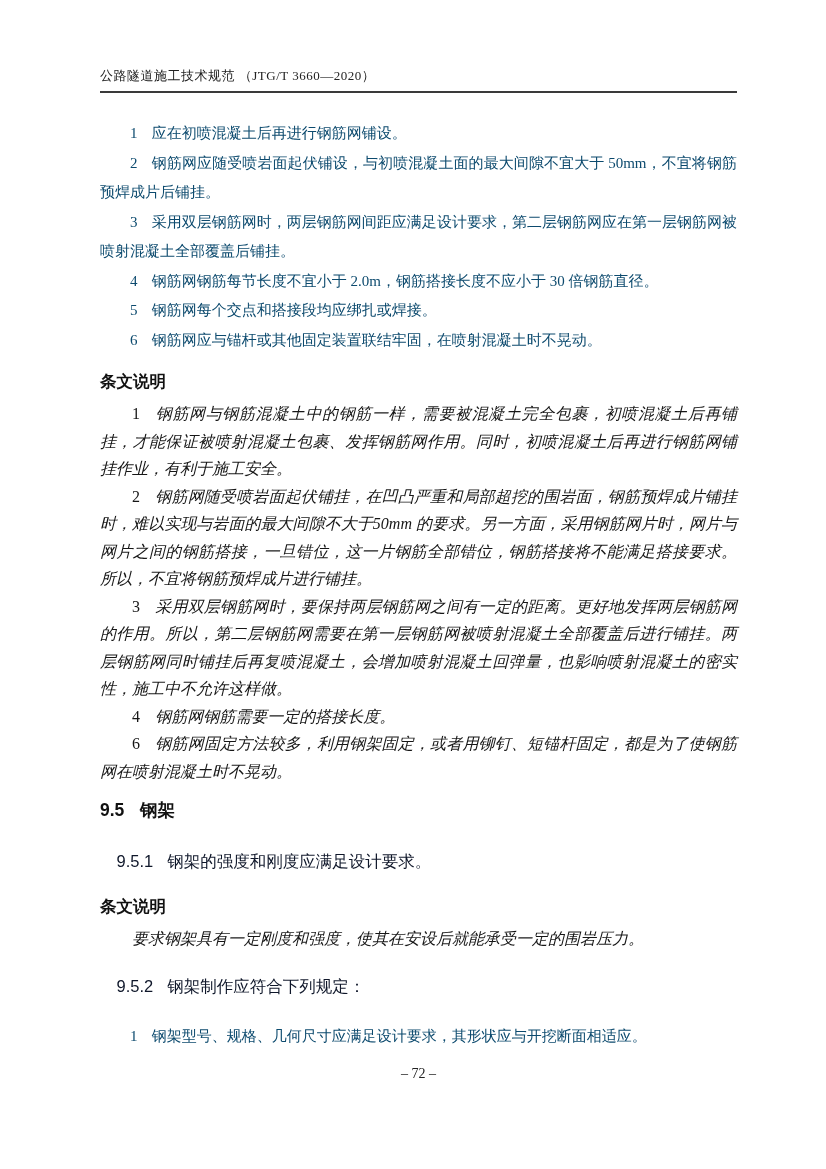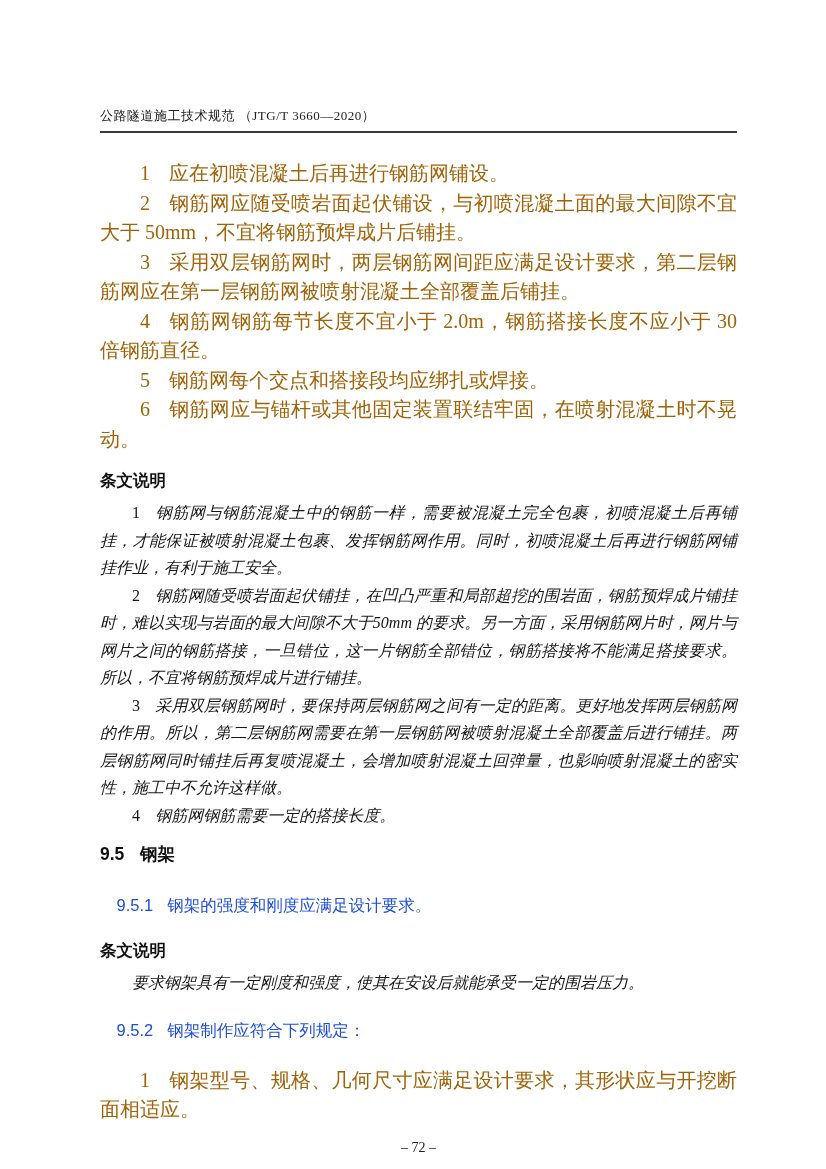--- a/index.html
+++ b/index.html
@@ -11,45 +11,45 @@
     position: relative;
     width: 826px;
     height: 1169px;
     background: #ffffff;
     color: #1c1c1c;
     overflow: hidden;
     font-family: "Liberation Serif", serif;
   }
   .header {
     margin: 0 89px 0 100px;
-    padding-top: 108px;
+    padding-top: 68px;
   }
   .header-title {
     font-size: 13px;
     line-height: 16px;
     letter-spacing: 0.5px;
     color: #222;
     font-family: "Liberation Serif", serif;
   }
   .header-rule {
     margin-top: 7px;
     border-bottom: 2px solid #3a3a3a;
     height: 0;
   }
   .content {
     margin: 0 89px 0 100px;
     padding-top: 26px;
   }
   p { margin: 0; }
   .clause {
-    font-size: 20px;
+    font-size: 15px;
     line-height: 29.5px;
     text-align: justify;
     text-indent: 2em;
-    color: #a16207;
+    color: #0c4a6e;
   }
   .clause .num {
     margin-right: 0.95em;
   }
   .expl-head {
     margin: 13px 0 5px 0;
     font-size: 16.5px;
     line-height: 27px;
     font-weight: bold;
     color: #111;
@@ -77,21 +77,21 @@
     font-weight: bold;
     font-family: "Liberation Sans", sans-serif;
     color: #111;
   }
   .section-head .sec-num { margin-right: 0.9em; }
   .article {
     font-size: 16.5px;
     line-height: 29.5px;
     text-align: justify;
     text-indent: 1em;
-    color: #1d4ed8;
+    color: #0f172a;
   }
   .article .art-num {
     font-family: "Liberation Sans", sans-serif;
     margin-right: 0.85em;
   }
   .article.a951 { margin-top: 24px; }
   .article.a952 { margin-top: 20px; }
   .item-after { margin-top: 20px; }
   .footer {
     margin-top: 13px;
@@ -119,20 +119,21 @@
     <p class="clause"><span class="num">4</span><span>钢筋网钢筋每节长度不宜小于 2.0m，钢筋搭接长度不应小于 30 倍钢筋直径。</span></p>
     <p class="clause"><span class="num">5</span><span>钢筋网每个交点和搭接段均应绑扎或焊接。</span></p>
     <p class="clause"><span class="num">6</span><span>钢筋网应与锚杆或其他固定装置联结牢固，在喷射混凝土时不晃动。</span></p>
 
     <div class="expl-head">条文说明</div>
 
     <p class="expl"><span class="num">1</span><span>钢筋网与钢筋混凝土中的钢筋一样，需要被混凝土完全包裹，初喷混凝土后再铺挂，才能保证被喷射混凝土包裹、发挥钢筋网作用。同时，初喷混凝土后再进行钢筋网铺挂作业，有利于施工安全。</span></p>
     <p class="expl"><span class="num">2</span><span>钢筋网随受喷岩面起伏铺挂，在凹凸严重和局部超挖的围岩面，钢筋预焊成片铺挂时，难以实现与岩面的最大间隙不大于50mm 的要求。另一方面，采用钢筋网片时，网片与网片之间的钢筋搭接，一旦错位，这一片钢筋全部错位，钢筋搭接将不能满足搭接要求。所以，不宜将钢筋预焊成片进行铺挂。</span></p>
     <p class="expl"><span class="num">3</span><span>采用双层钢筋网时，要保持两层钢筋网之间有一定的距离。更好地发挥两层钢筋网的作用。所以，第二层钢筋网需要在第一层钢筋网被喷射混凝土全部覆盖后进行铺挂。两层钢筋网同时铺挂后再复喷混凝土，会增加喷射混凝土回弹量，也影响喷射混凝土的密实性，施工中不允许这样做。</span></p>
     <p class="expl"><span class="num">4</span><span>钢筋网钢筋需要一定的搭接长度。</span></p>
+    <p class="expl"><span class="num">6</span><span>钢筋网固定方法较多，利用钢架固定，或者用铆钉、短锚杆固定，都是为了使钢筋网在喷射混凝土时不晃动。</span></p>
 
     <div class="section-head"><span class="sec-num">9.5</span><span>钢架</span></div>
 
     <p class="article a951"><span class="art-num">9.5.1</span><span>钢架的强度和刚度应满足设计要求。</span></p>
 
     <div class="expl-head second">条文说明</div>
 
     <p class="expl">要求钢架具有一定刚度和强度，使其在安设后就能承受一定的围岩压力。</p>
 
     <p class="article a952"><span class="art-num">9.5.2</span><span>钢架制作应符合下列规定：</span></p>

